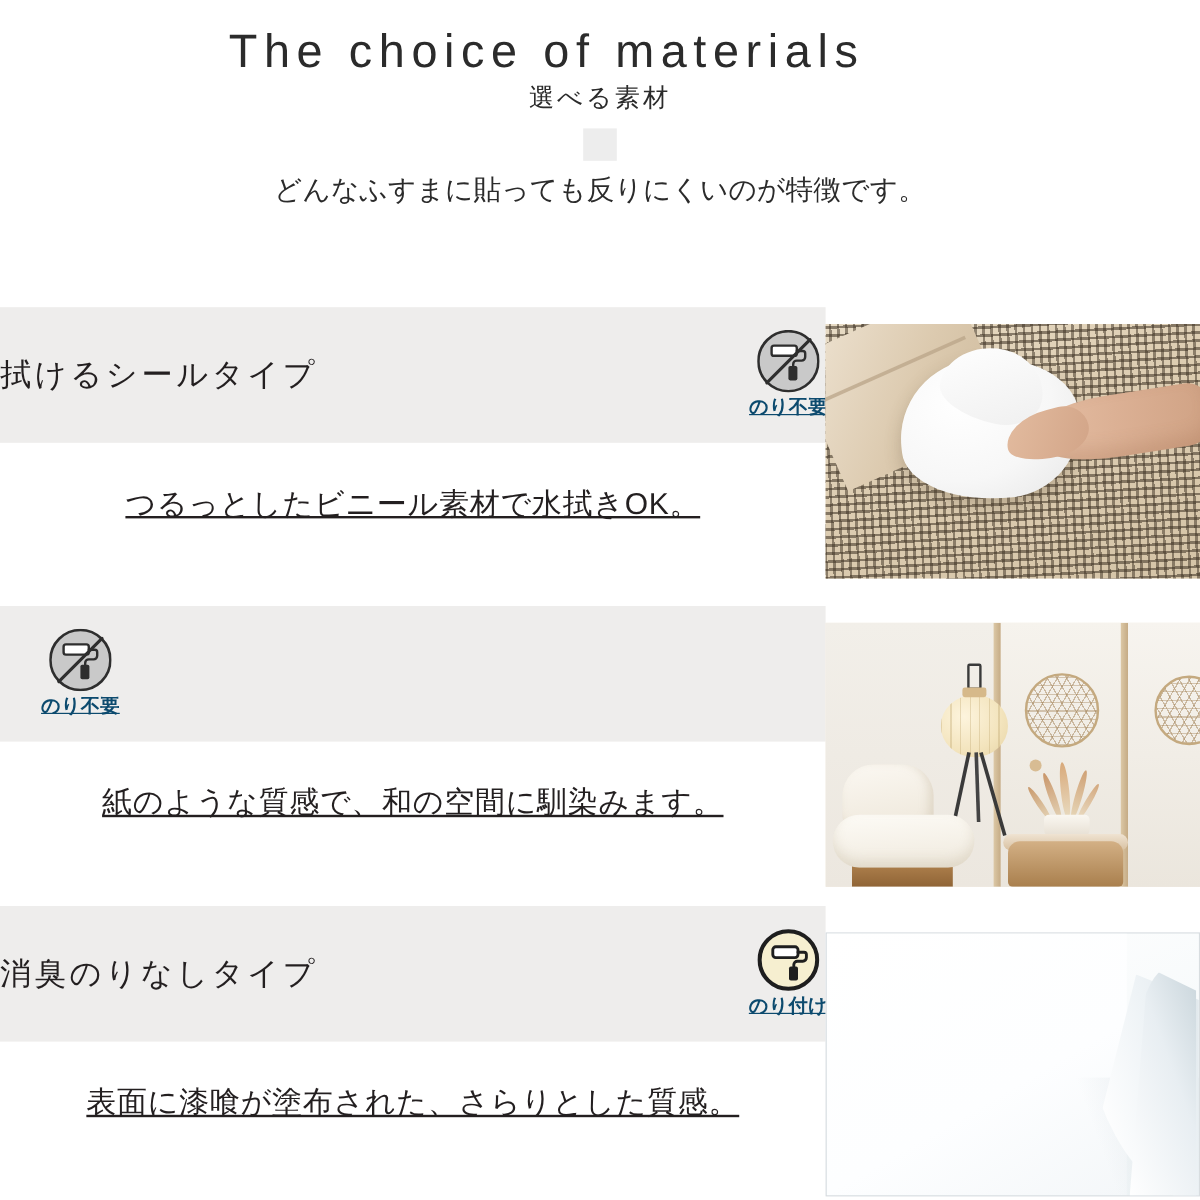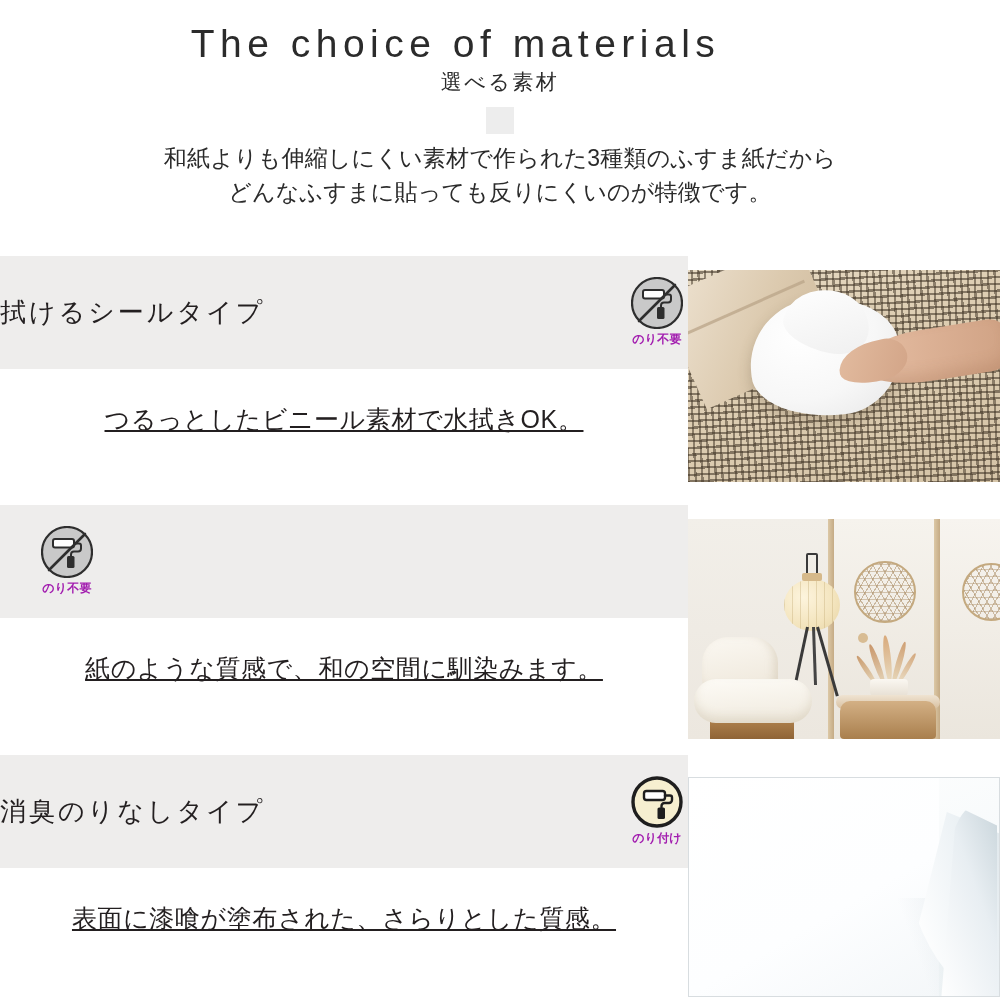--- a/index.html
+++ b/index.html
@@ -116,25 +116,26 @@
     width: 62px;
     display: flex;
     flex-direction: column;
     align-items: center;
   }
 
   .badge-art { width: 52px; height: 52px; display: block; }
 
   .badge-label {
     margin-top: 2px;
-    font-size: 12px;
+    font-size: 16px;
     font-weight: 700;
     letter-spacing: 0.2px;
-    color: #a21caf;
+    color: #0c4a6e;
     white-space: nowrap;
+    text-decoration: underline;
   }
 
   .caption {
     position: absolute;
     left: 0; top: 113px;
     width: 688px;
     height: 100px;
     display: flex;
     align-items: center;
     justify-content: center;
@@ -293,21 +294,20 @@
 </head>
 <body>
 
 <div class="page">
 
   <div class="header">
     <div class="title-en">The choice of materials</div>
     <div class="title-ja">選べる素材</div>
     <div class="divider-square"></div>
     <div class="lead">
-      <span class="line">和紙よりも伸縮しにくい素材で作られた3種類のふすま紙だから</span>
       <span class="line">どんなふすまに貼っても反りにくいのが特徴です。</span>
     </div>
   </div>
 
   <div class="section section-1">
     <div class="band"></div>
     <div class="band-inner">
       <div class="band-title">拭けるシールタイプ</div>
       <div class="badges">
         <div class="badge">

